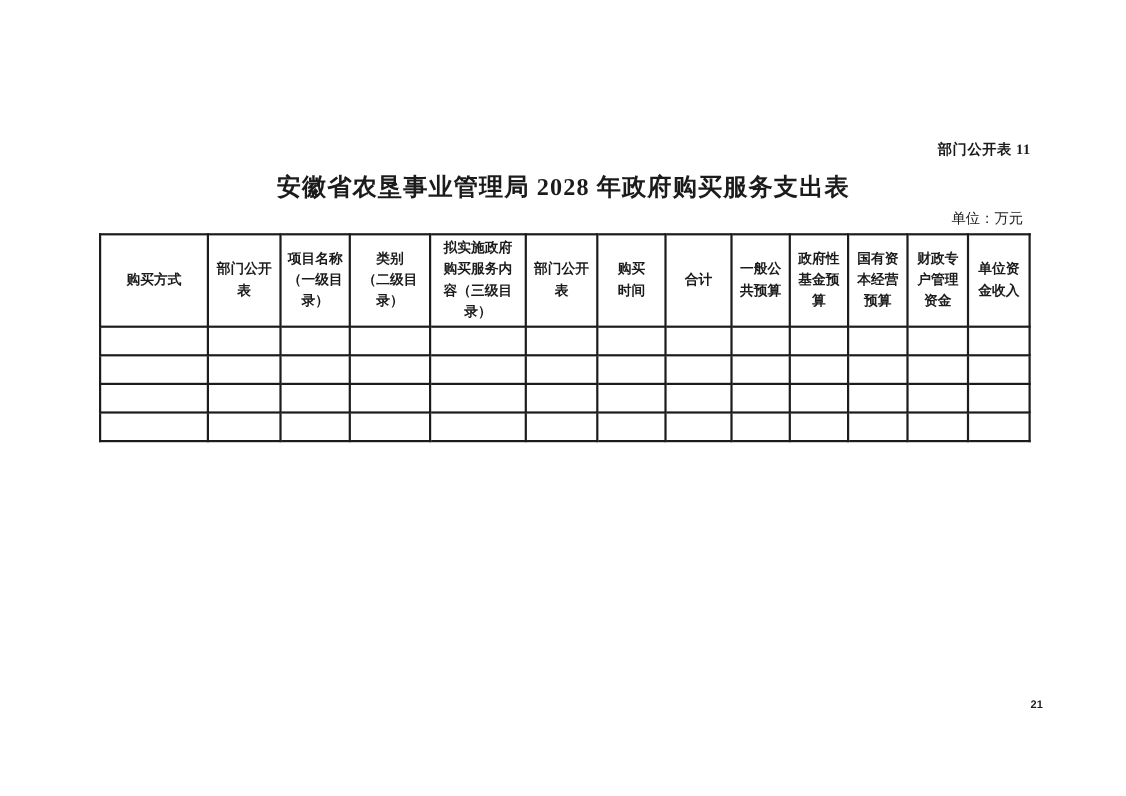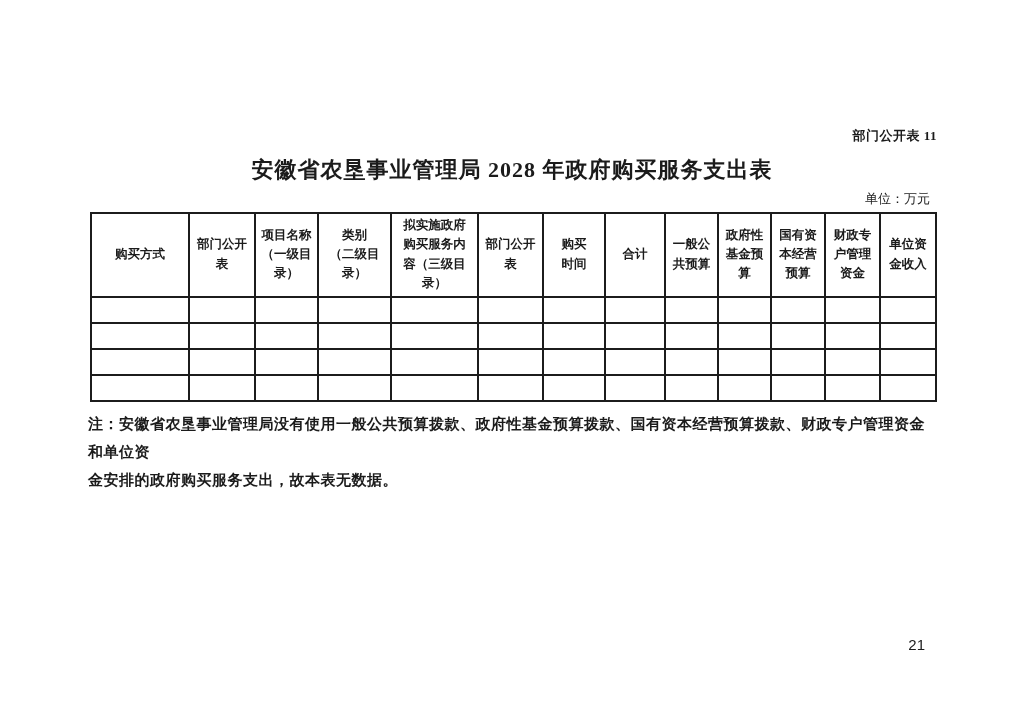--- a/index.html
+++ b/index.html
@@ -74,23 +74,23 @@
     width: 852px;
     font-size: 15px;
     font-weight: bold;
     line-height: 28px;
     white-space: pre-line;
     letter-spacing: 0.5px;
   }
   .page-number {
     position: absolute;
     top: 636px;
-    right: 99px;
-    font-size: 15px;
-    font-weight: normal;
+    right: 76px;
+    font-size: 10px;
+    font-weight: bold;
     font-family: "Liberation Sans", "DejaVu Sans", sans-serif;
   }
 </style>
 </head>
 <body>
 
 <div class="page">
 
   <div class="doc-label">部门公开表 11</div>
 
@@ -204,18 +204,16 @@
           <td></td>
           <td></td>
           <td></td>
           <td></td>
           <td></td>
           <td></td>
         </tr>
       </tbody>
   </table>
 
-  <p class="note">注：安徽省农垦事业管理局没有使用一般公共预算拨款、政府性基金预算拨款、国有资本经营预算拨款、财政专户管理资金和单位资
-金安排的政府购买服务支出，故本表无数据。</p>
 
   <div class="page-number">21</div>
 
 </div>
 
 </body></html>

